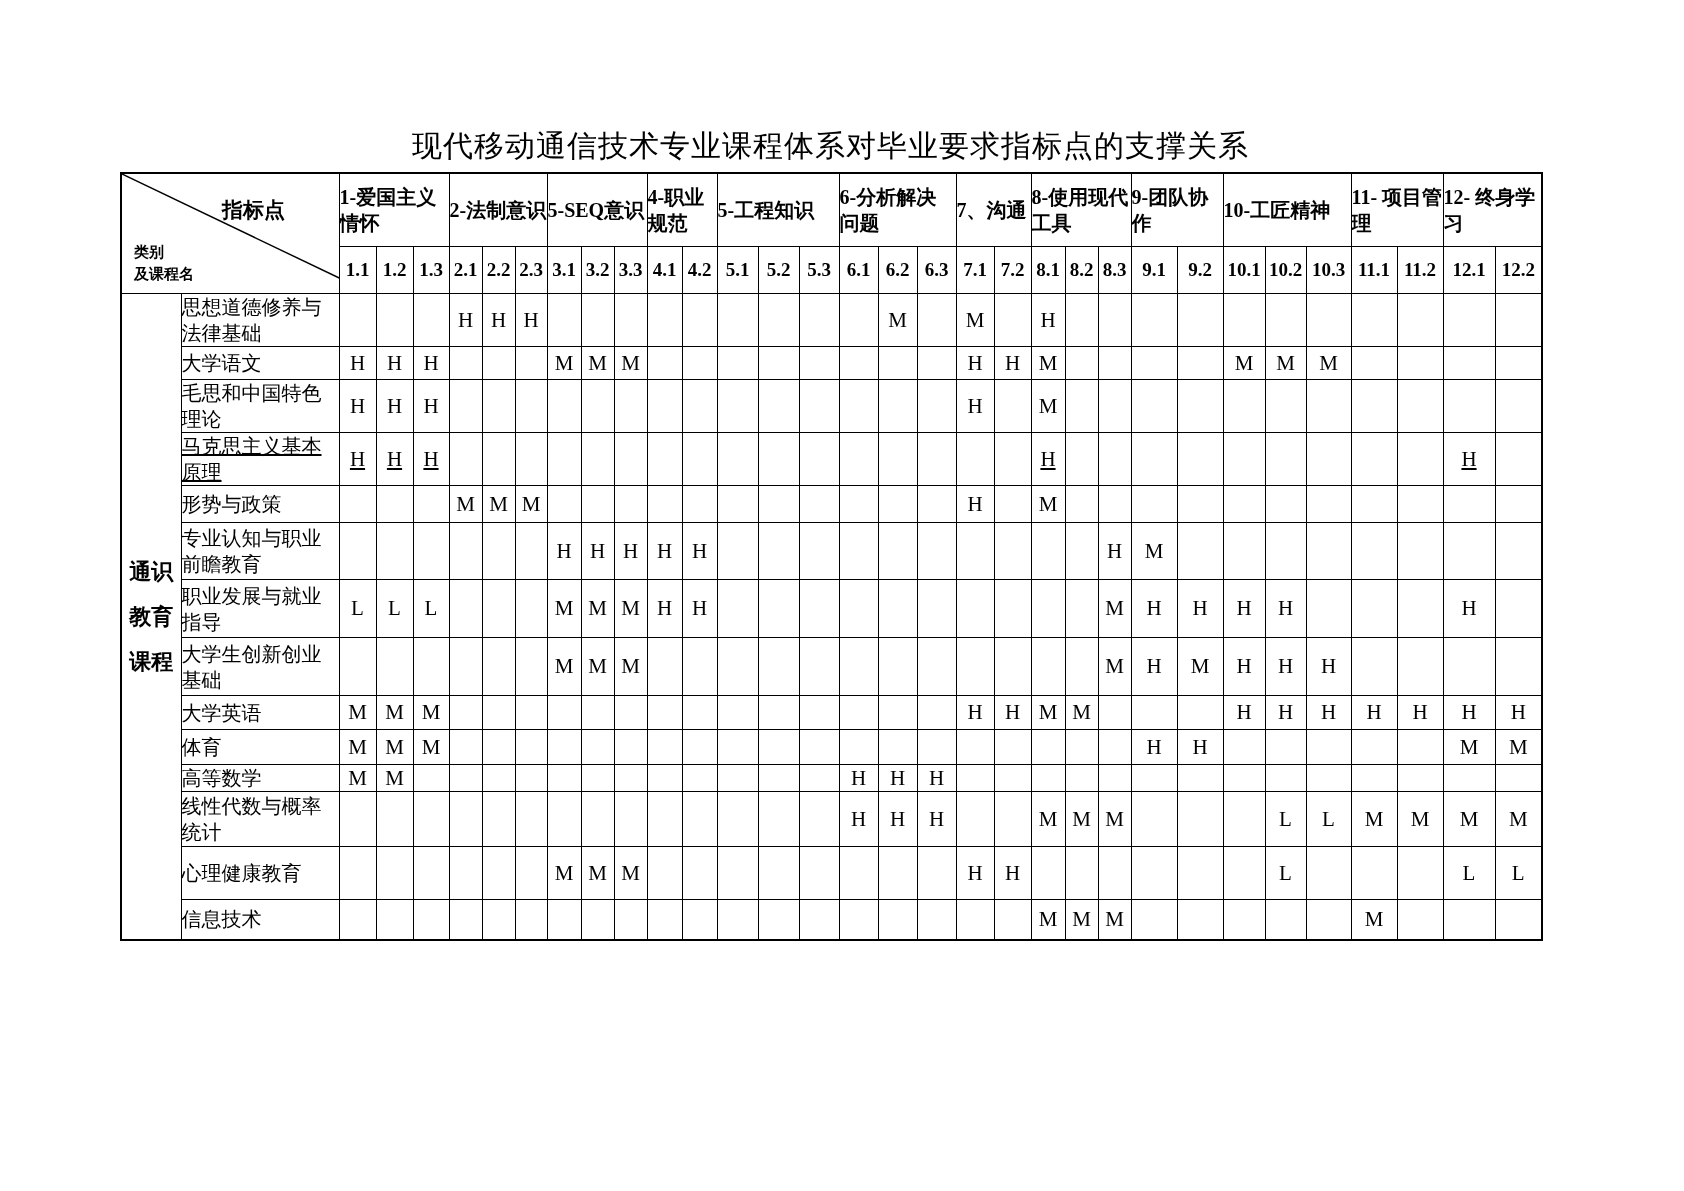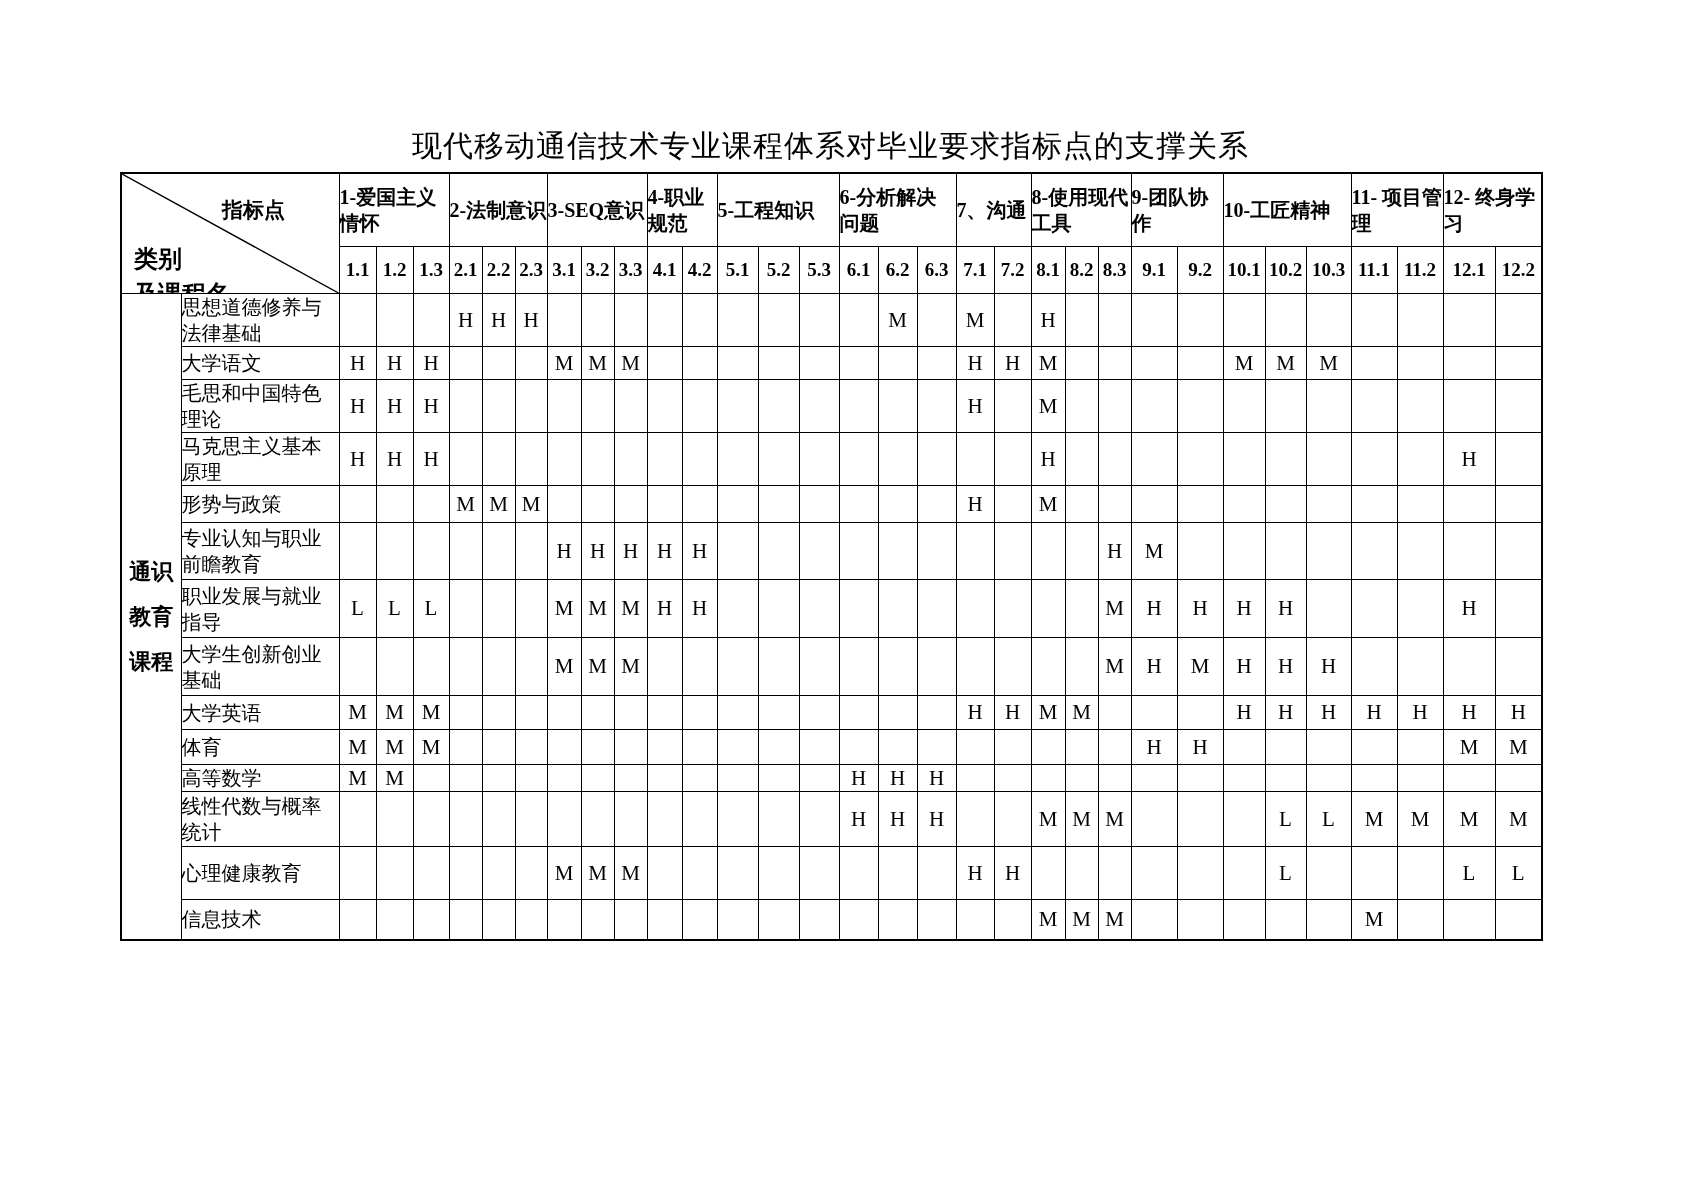--- a/index.html
+++ b/index.html
@@ -13,24 +13,24 @@
   th.group{font-size:20px;font-weight:bold;text-align:left;vertical-align:middle;
            padding:2px 3px;line-height:1.3;height:71px;}
   th.subcol{font-size:19px;font-weight:bold;text-align:center;vertical-align:middle;height:46px;}
   td.course{font-size:20px;font-weight:normal;text-align:left;vertical-align:middle;
             padding:1px 6px;line-height:1.3;}
   td.mark{font-size:21px;text-align:center;vertical-align:middle;
           font-family:"Liberation Serif",serif;}
   td.category{font-size:22px;font-weight:bold;text-align:center;vertical-align:middle;
               line-height:2.05;padding:0;}
   td.cornercell{padding:0;}
-  .corner{position:relative;width:100%;height:119px;}
+  .corner{position:relative;width:100%;height:119px;padding-left:32px;}
   .corner svg{position:absolute;left:0;top:0;width:100%;height:100%;display:block;}
   .corner .tr-label{position:absolute;left:100px;top:22px;font-size:21px;font-weight:bold;}
-  .corner .bl-label{position:absolute;left:12px;top:68px;font-size:24px;font-weight:bold;line-height:1.45;}
+  .corner .bl-label{position:absolute;left:12px;top:68px;font-size:15px;font-weight:bold;line-height:1.45;}
 </style>
 </head>
 <body>
 
 <div class="page">
   <div class="doc-title">现代移动通信技术专业课程体系对毕业要求指标点的支撑关系</div>
   <table class="matrix">
       <colgroup>
         <col style="width: 60px;">
         <col style="width: 158px;">
@@ -72,21 +72,21 @@
             <div class="corner">
               <svg viewBox="0 0 218 119" preserveAspectRatio="none">
                 <line x1="0" y1="0" x2="218" y2="119" stroke="#000" stroke-width="1.4"></line>
               </svg>
               <span class="tr-label">指标点</span>
               <span class="bl-label"><span>类别</span><br><span>及课程名</span></span>
             </div>
           </td>
           <th class="group" colspan="3">1-爱国主义情怀</th>
           <th class="group" colspan="3">2-法制意识</th>
-          <th class="group" colspan="3">3-SEQ意识</th>
+          <th class="group" colspan="3">5-SEQ意识</th>
           <th class="group" colspan="2">4-职业规范</th>
           <th class="group" colspan="3">5-工程知识</th>
           <th class="group" colspan="3">6-分析解决问题</th>
           <th class="group" colspan="2">7、沟通</th>
           <th class="group" colspan="3">8-使用现代工具</th>
           <th class="group" colspan="2">9-团队协作</th>
           <th class="group" colspan="3">10-工匠精神</th>
           <th class="group" colspan="2">11- 项目管理</th>
           <th class="group" colspan="2">12- 终身学习</th>
         </tr>
@@ -221,21 +221,21 @@
           <td class="mark"></td>
           <td class="mark"></td>
           <td class="mark"></td>
           <td class="mark"></td>
           <td class="mark"></td>
           <td class="mark"></td>
           <td class="mark"></td>
           <td class="mark"></td>
           <td class="mark"></td>
         </tr>
-        <tr style="height: 53px;">
+        <tr style="height: 53px; text-decoration: underline;">
           <td class="course">马克思主义基本原理</td>
           <td class="mark">H</td>
           <td class="mark">H</td>
           <td class="mark">H</td>
           <td class="mark"></td>
           <td class="mark"></td>
           <td class="mark"></td>
           <td class="mark"></td>
           <td class="mark"></td>
           <td class="mark"></td>

